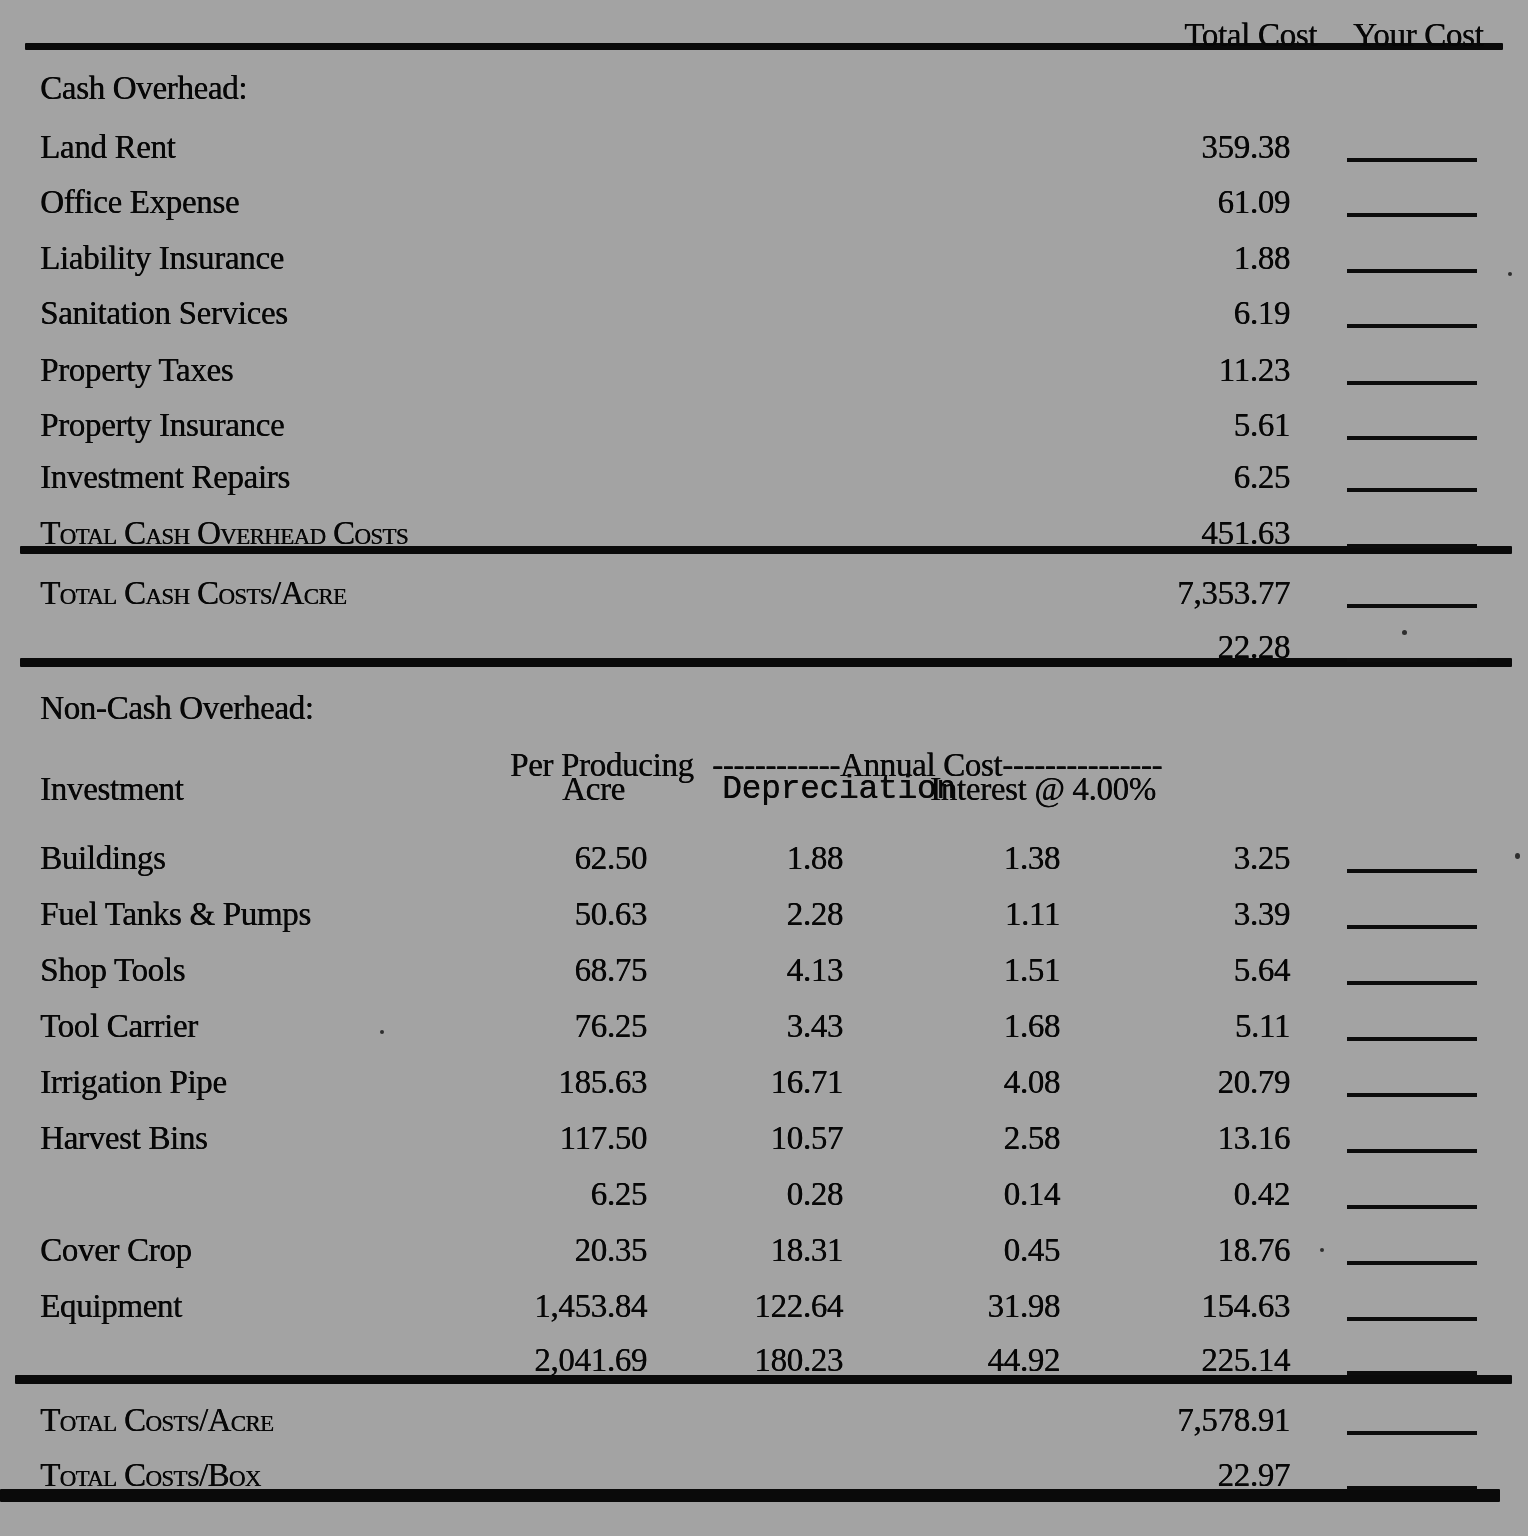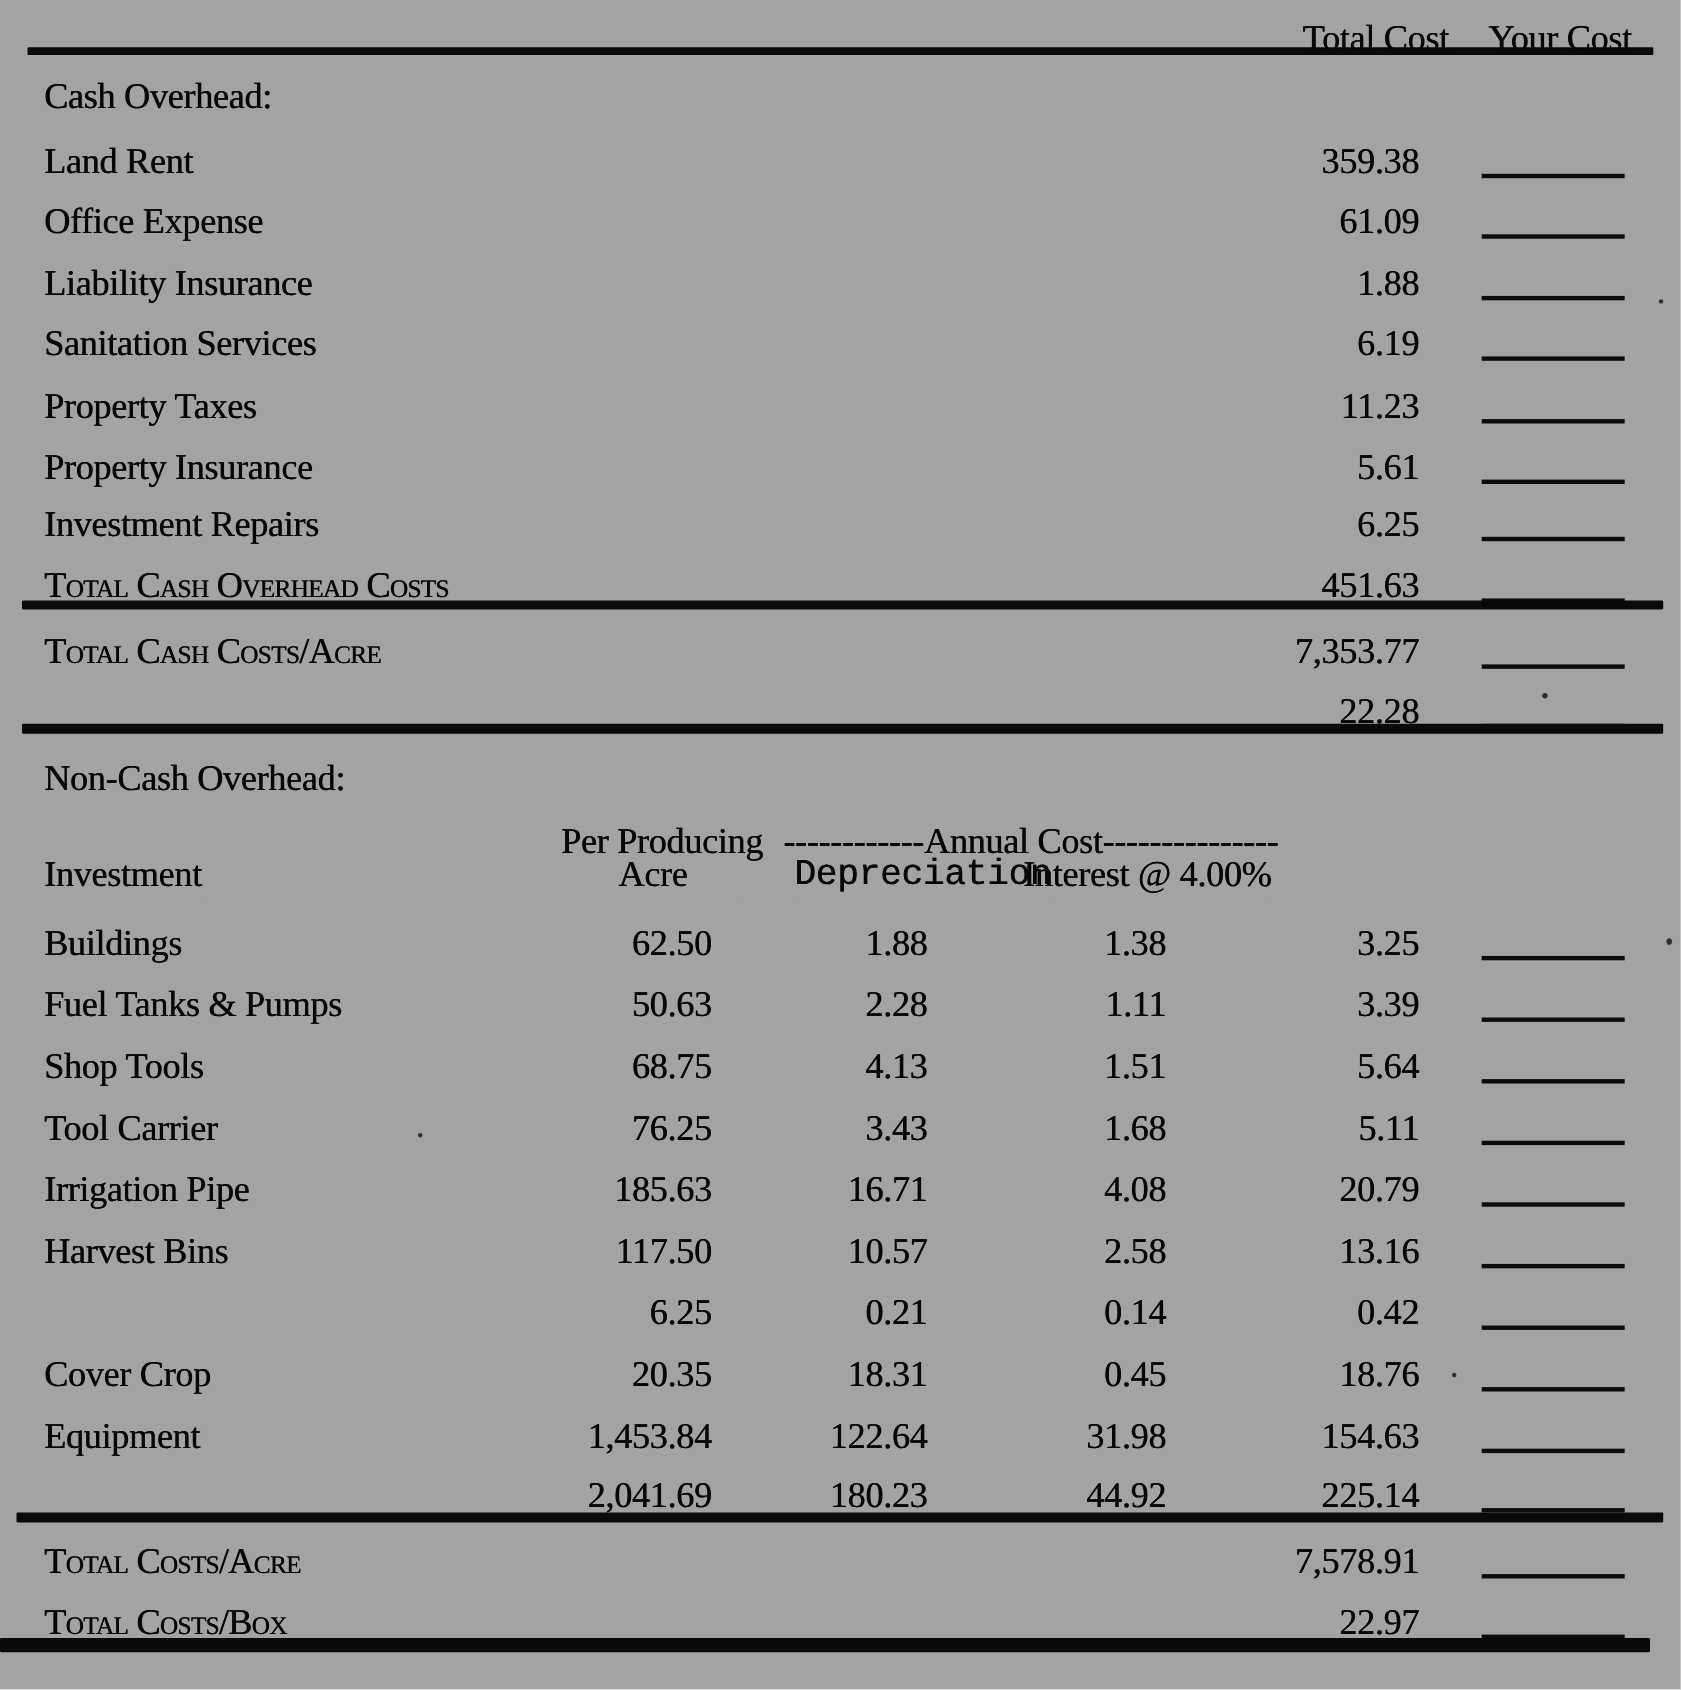--- a/index.html
+++ b/index.html
@@ -23,21 +23,21 @@
   .num-dep {left:640px;width:203px;}
   .num-int {left:860px;width:200px;}
   .num-tot {left:1040px;width:250px;}
   .hdr-total{left:1040px;width:277px;text-align:right;}
   .hdr-your{left:1353px;}
   .sc{font-variant:small-caps;letter-spacing:-0.02em;text-align:center;}
   .blank{
     position:absolute;left:1347px;width:130px;height:0;
     border-bottom:4px solid #0c0c0c;bottom:2px;
   }
-  .ul{border-bottom:2px solid #a3a3a3;padding-bottom:3px;margin-top:36px;}
+  .ul{border-bottom:8px solid #a3a3a3;padding-bottom:3px;margin-top:36px;}
   .hdr2-investment{left:40px;}
   .hdr2-acre{left:515px;width:157px;text-align:center;}
   .hdr2-dep{left:722px;font-family:Liberation Mono, monospace;}
   .hdr2-int{left:930px;}
   .hdr1-pp{left:510px;}
   .hdr1-ac{left:712px;}
   .speck{position:absolute;background:#1a1a1a;border-radius:50%;opacity:.85;}
 </style>
 </head>
 <body>
@@ -178,21 +178,21 @@
     <div class="row" style="top:1117px">
       <div class="cell label">Harvest Bins</div>
       <div class="cell num num-acre">117.50</div>
       <div class="cell num num-dep">10.57</div>
       <div class="cell num num-int">2.58</div>
       <div class="cell num num-tot">13.16</div>
       <div class="blank"></div>
     </div>
     <div class="row" style="top:1173px">
       <div class="cell num num-acre">6.25</div>
-      <div class="cell num num-dep">0.21</div>
+      <div class="cell num num-dep">0.28</div>
       <div class="cell num num-int">0.14</div>
       <div class="cell num num-tot">0.42</div>
       <div class="blank"></div>
     </div>
     <div class="row" style="top:1229px">
       <div class="cell label">Cover Crop</div>
       <div class="cell num num-acre">20.35</div>
       <div class="cell num num-dep">18.31</div>
       <div class="cell num num-int">0.45</div>
       <div class="cell num num-tot">18.76</div>

